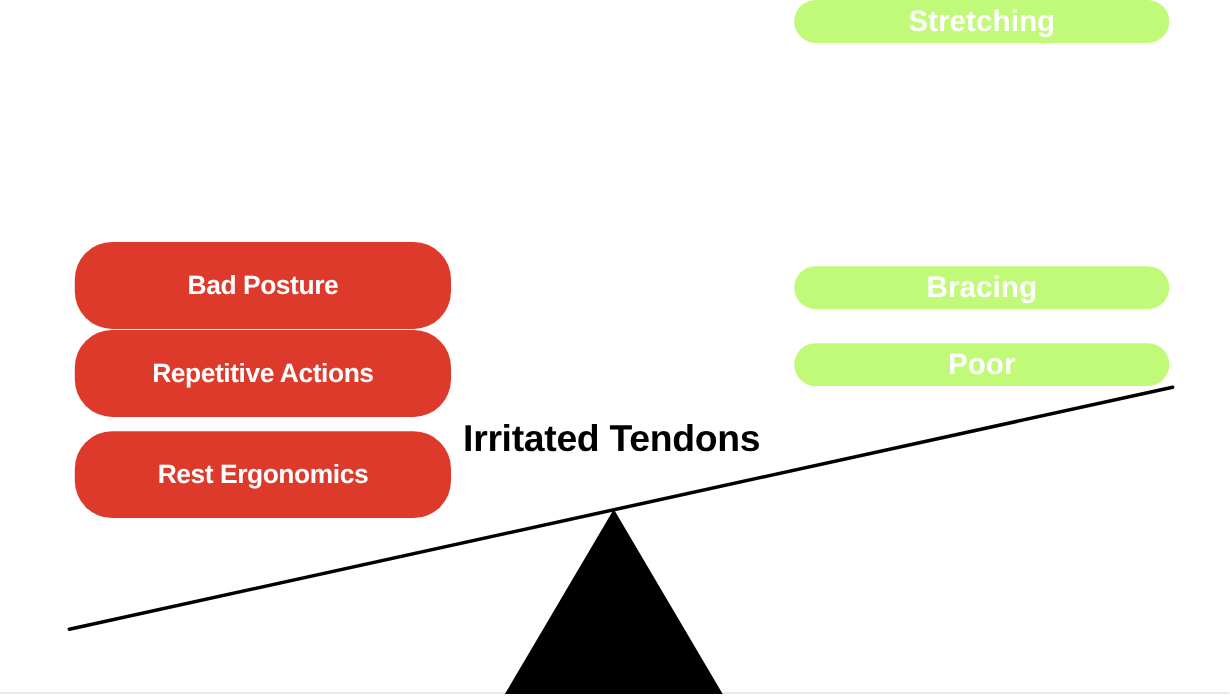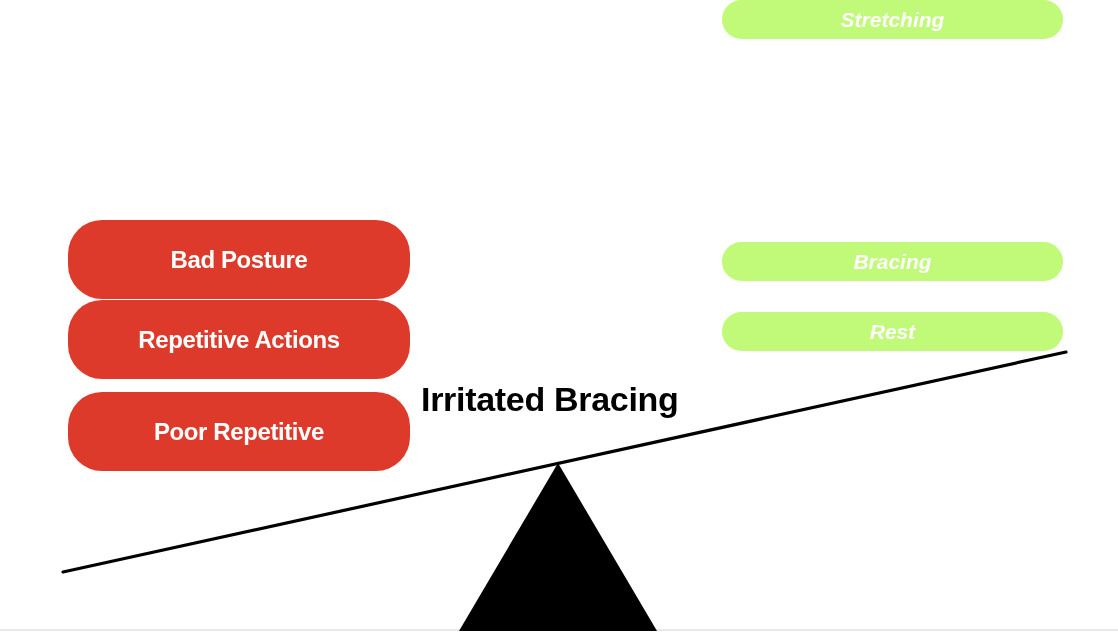--- a/index.html
+++ b/index.html
@@ -57,22 +57,21 @@
   .cause-pill:nth-of-type(4) { top: 459px; }
 
   .remedy-pill {
     left: 722px;
     width: 341px;
     height: 39px;
     border-radius: 20px;
     background: var(--remedy-pill, #c1f978);
   }
   .remedy-pill span {
-    font-size: 21px;
-    font-style: italic;
+    font-size: 27px;
   }
   .remedy-pill:nth-of-type(5) { top: 242px; }
   .remedy-pill:nth-of-type(6) { top: 288px; margin-top: 24px; }
   .remedy-pill:nth-of-type(7) { top: 333px; }
 
   .title {
     position: absolute;
     left: 421px;
     top: 380px;
     z-index: 3;
@@ -94,28 +93,28 @@
     <polygon class="fulcrum" points="558,463 459,631 657,631"></polygon>
   </svg>
 
   <div class="pill cause-pill">
     <span>Bad Posture</span>
   </div>
   <div class="pill cause-pill">
     <span>Repetitive Actions</span>
   </div>
   <div class="pill cause-pill">
-    <span>Poor Repetitive</span>
+    <span>Rest Ergonomics</span>
   </div>
 
   <div class="pill remedy-pill">
     <span>Stretching</span>
   </div>
   <div class="pill remedy-pill">
     <span>Bracing</span>
   </div>
   <div class="pill remedy-pill">
-    <span>Rest</span>
+    <span>Poor</span>
   </div>
 
-  <div class="title">Irritated Bracing</div>
+  <div class="title">Irritated Tendons</div>
 
 </div>
 
 </body></html>

